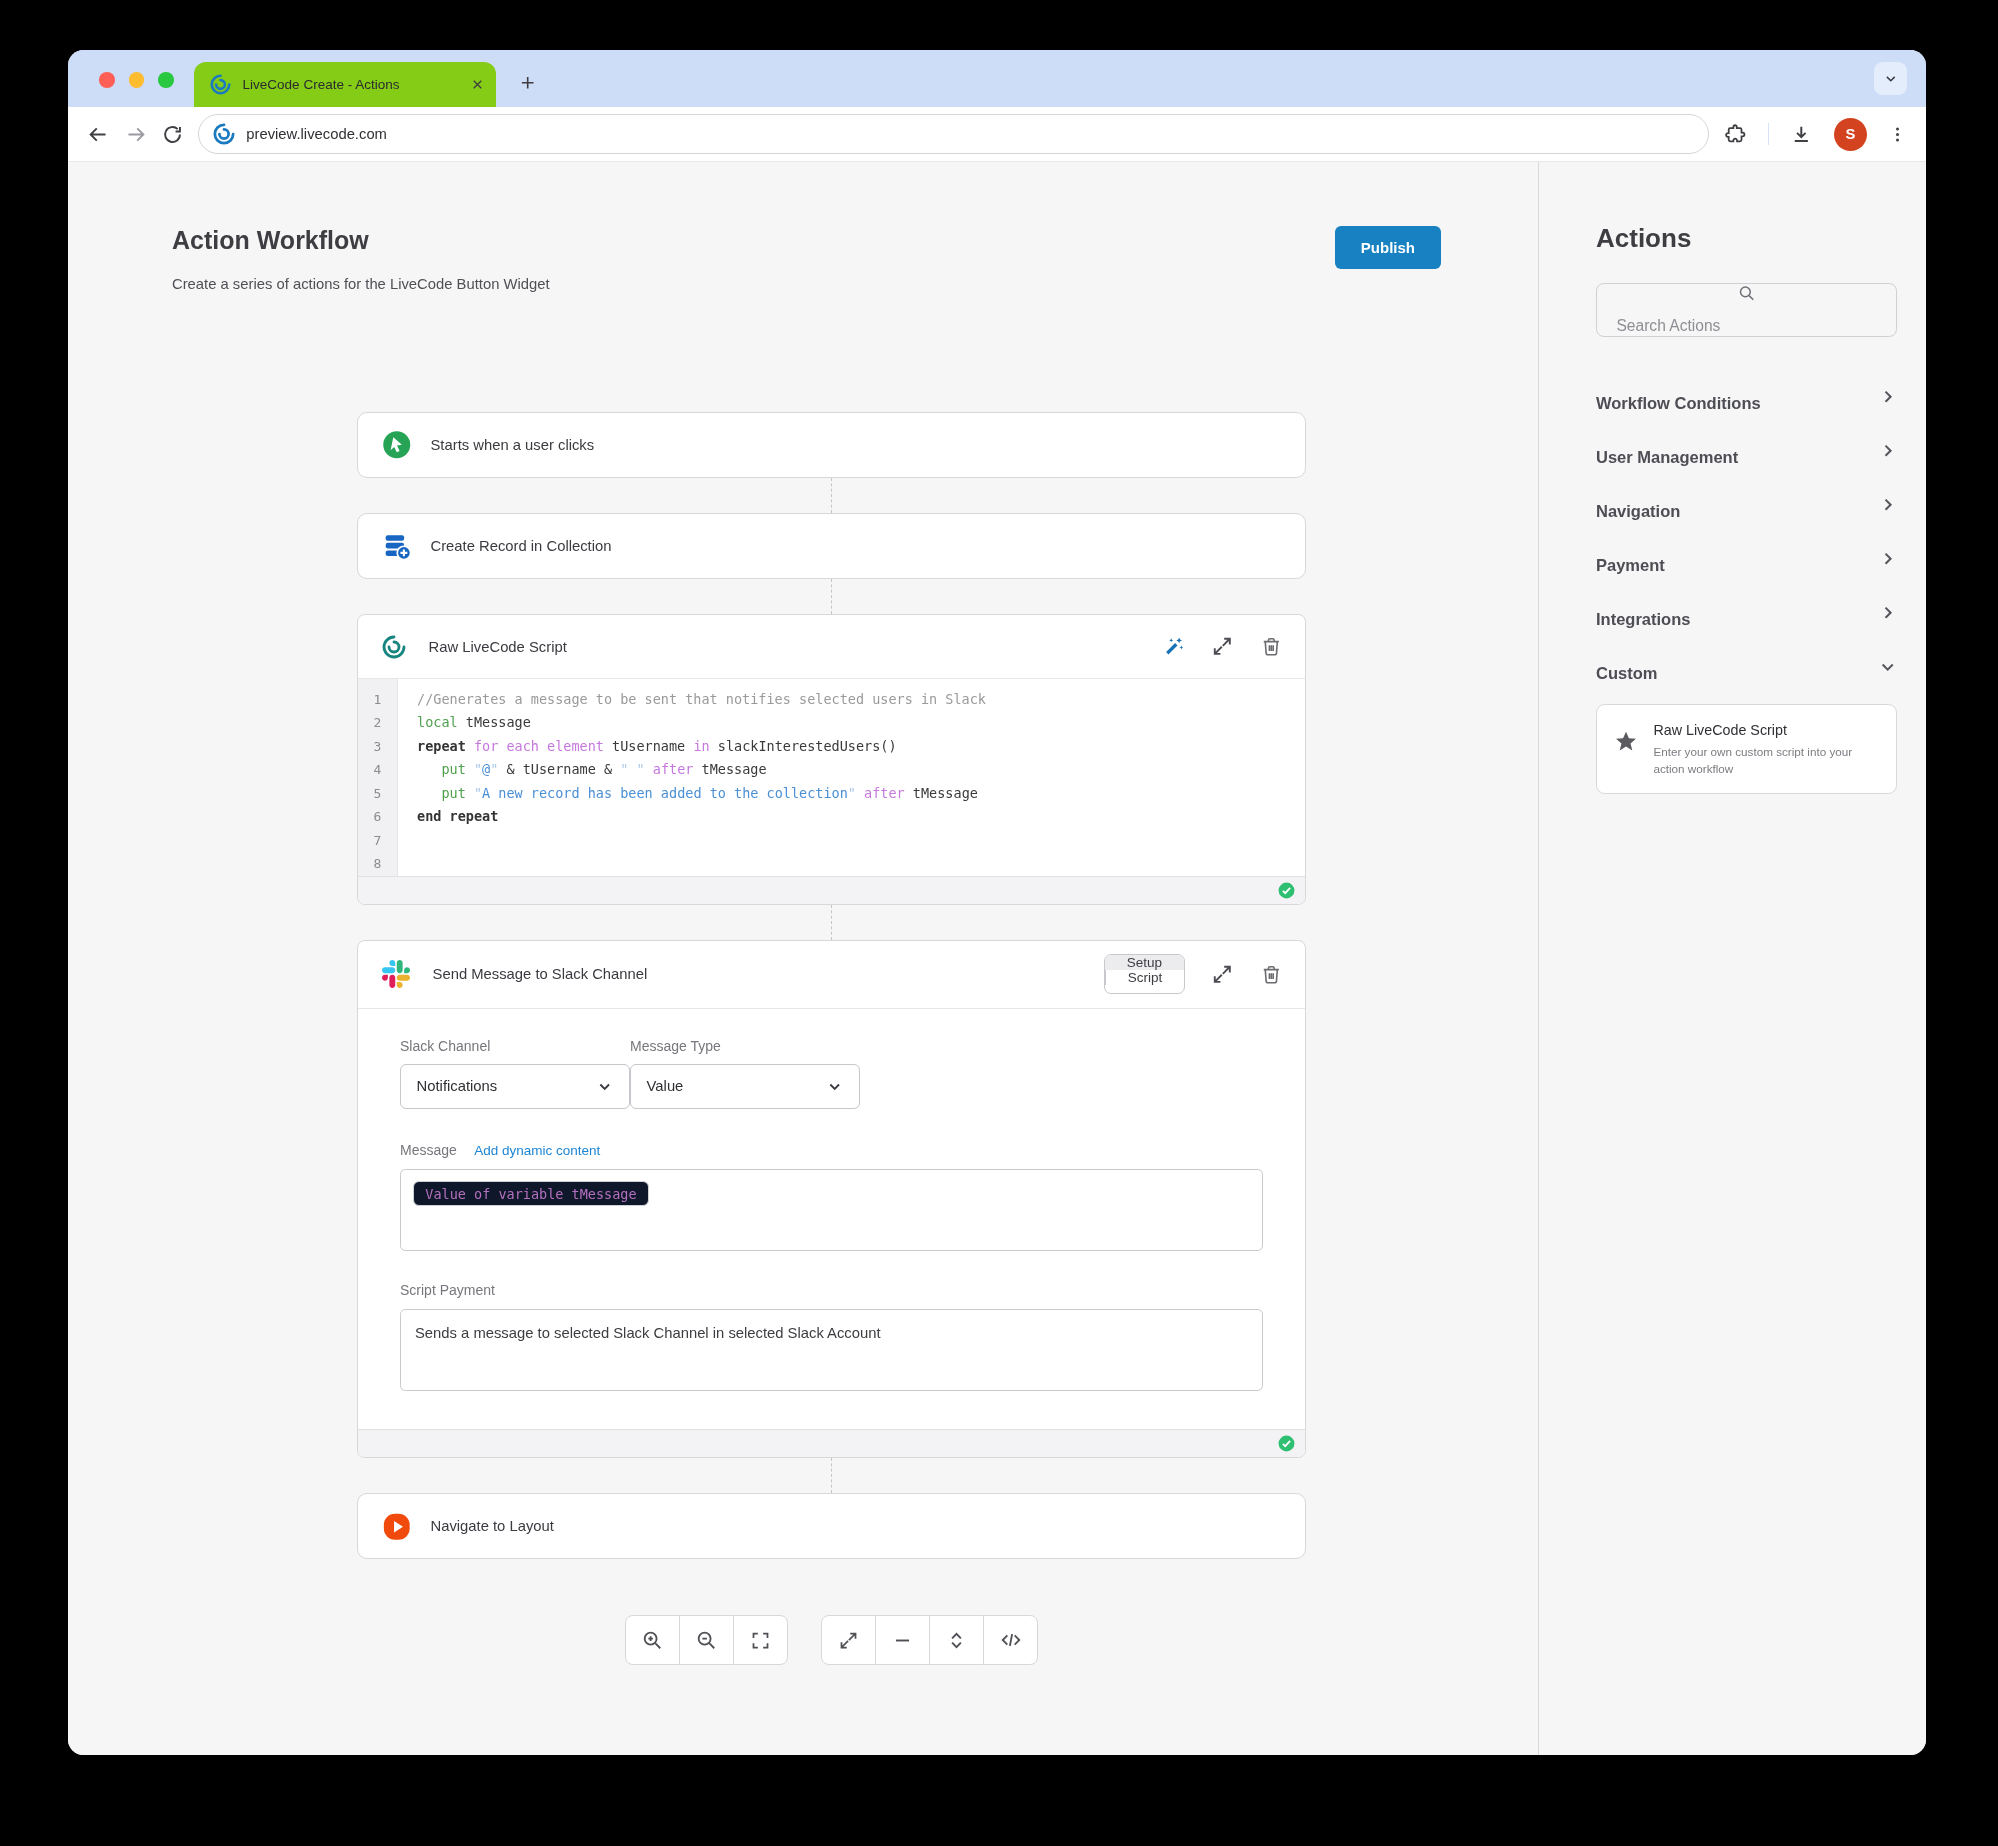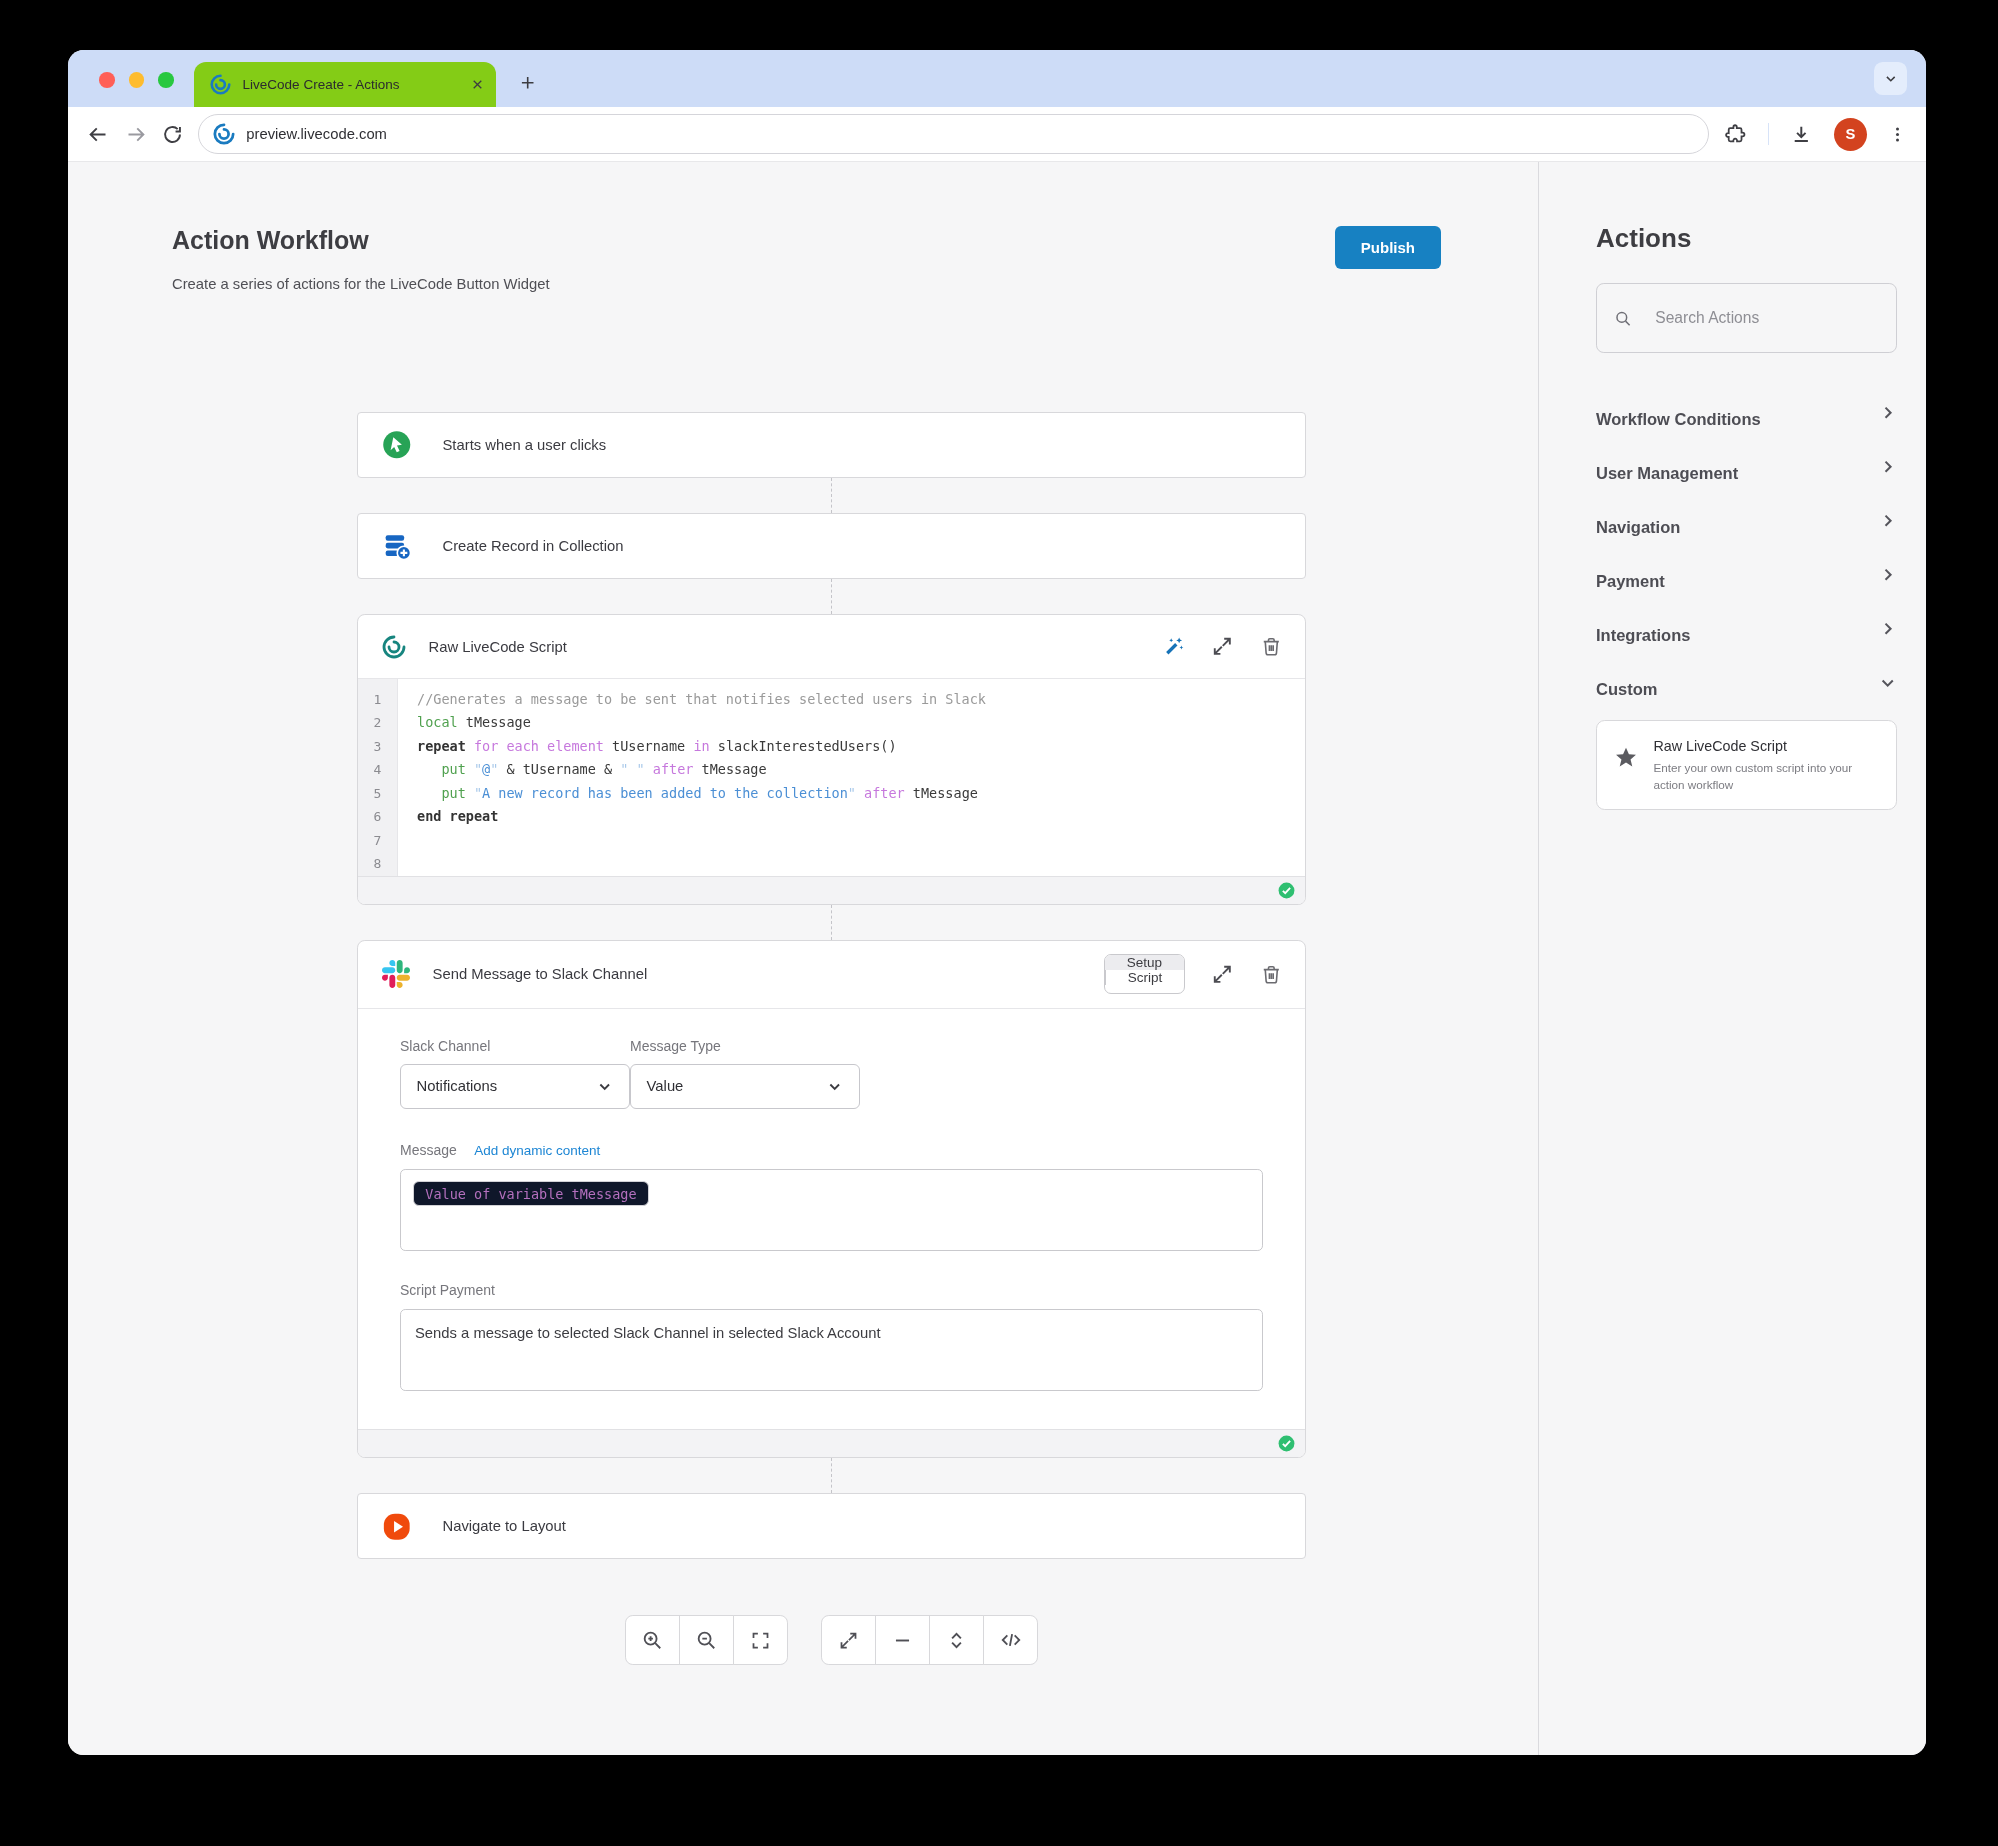--- a/index.html
+++ b/index.html
@@ -38,22 +38,22 @@
   .content { flex:1; display:flex; min-height:0; background:#f6f6f7; }
   .main { flex:1; min-width:0; overflow:hidden; }
   .sidebar { width:388px; flex:0 0 auto; border-left:0.9px solid #dadade; padding:61px 29.5px 0 57px; }
   .page-header { display:flex; justify-content:space-between; align-items:flex-start; padding:64px 97px 0 104px; }
   .page-title { font-size:25px; font-weight:700; color:#3d3d42; margin:0 0 21px; }
   .page-subtitle { font-size:14.8px; color:#4f4f55; margin:0; }
   .publish-btn { background:var(--accent-blue); color:#fff; font-family:inherit; font-size:15px; font-weight:600;
                  border:none; border-radius:6px; padding:13px 26px; cursor:pointer; }
   
   .flow { width:949px; margin:120px 0 0 289px; }
-  .step-card { display:flex; align-items:center; gap:31px; padding:0 24px; height:66px; background:#fff;
-               border:0.9px solid #d8d8db; border-radius:4px; }
+  .step-card { display:flex; align-items:center; gap:19px; padding:0 24px; height:66px; background:#fff;
+               border:0.9px solid #d8d8db; border-radius:10px; }
   .step-label { font-size:14.8px; font-weight:500; color:#3a3a40; }
   .connector { height:35px; width:1.7px; border-left:1.7px dashed #c4c4c9; margin-left:474px; }
   .panel-card { background:#fff; border:0.9px solid #d8d8db; border-radius:7.8px; overflow:hidden; }
   .card-head { display:flex; align-items:center; gap:22.6px; padding:0 22.6px 0 24px; height:64px; border-bottom:0.9px solid #e6e6e9; }
   .head-actions { margin-left:auto; display:flex; align-items:center; gap:26px; }
   .card-foot { height:28px; background:#f3f3f5; border-top:0.9px solid #e1e1e4; display:flex; justify-content:flex-end;
                align-items:center; padding:0 8.7px; }
   
   .code-body { display:flex; min-height:196px; }
   .gutter { width:40px; background:#f1f1f3; border-right:0.9px solid #e6e6e9; color:#8b8b90; text-align:center;
@@ -87,22 +87,22 @@
                   padding:14.8px 14px; font-size:14.8px; color:#3c3c41; }
   
   .canvas-toolbar { width:949px; margin:56px 0 0 289px; display:flex; justify-content:center; gap:33px; }
   .btn-group { display:flex; }
   .tool-btn { width:55px; height:50px; background:#fff; border:0.9px solid #d8d8db; display:flex; align-items:center;
               justify-content:center; margin-left:-0.9px; cursor:pointer; padding:0; }
   .btn-group .tool-btn:first-child { border-radius:7.8px 0 0 7.8px; margin-left:0; }
   .btn-group .tool-btn:last-child { border-radius:0 7.8px 7.8px 0; }
   
   .sb-title { font-size:26px; font-weight:700; color:#3d3d42; margin:0; }
-  .search { margin-top:29px; height:70px; border:0.9px solid #cfcfd4; border-radius:7.8px; display:flex; align-items:center;
-            gap:21px; padding:0 17.4px; }
+  .search { margin-top:29px; height:54px; border:0.9px solid #cfcfd4; border-radius:7.8px; display:flex; align-items:center;
+            gap:14px; padding:0 17.4px;flex-direction:column; }
   .search input { border:none; background:transparent; outline:none; font-size:15.6px; color:#3c3c41; width:100%; font-family:inherit; }
   .search input::placeholder { color:#8e8e94; }
   .cats { margin-top:33px; }
   .cat-row { display:flex; justify-content:space-between; align-items:center; height:54px; cursor:pointer; }
   .cat-label { font-size:16.5px; font-weight:700; color:#4d4d54;margin-top:12px; }
   .custom-card { margin-top:10.4px; background:#fff; border:0.9px solid #d8d8db; border-radius:8.7px; padding:14.8px 15.6px;
                  display:flex; gap:14.8px; align-items:flex-start; cursor:pointer; }
   .cc-text { flex:1; }
   .cc-title { font-size:14.3px; color:#2f2f34; margin:1.7px 0 6px; }
   .cc-desc { font-size:11.7px; color:#7c7c82; line-height:1.45; }

